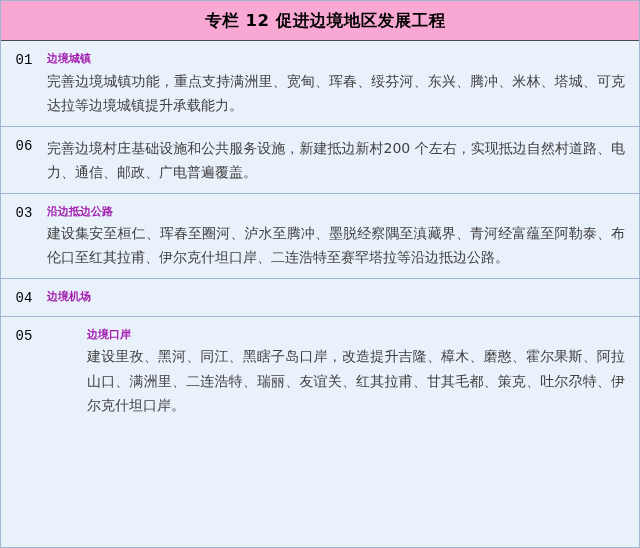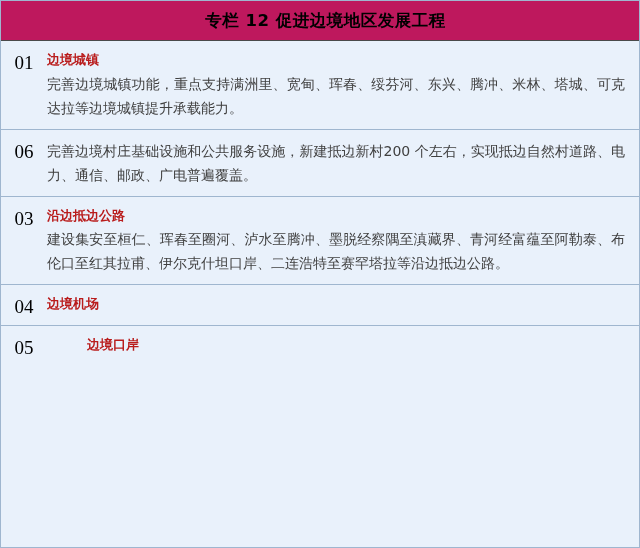--- a/index.html
+++ b/index.html
@@ -22,21 +22,21 @@
     border: 1px solid #9fb6cf;
     position: relative;
   }
   .title-row {
     box-sizing: border-box;
     height: 40px;
     display: flex;
     align-items: center;
     justify-content: center;
     border-bottom: 1px solid #4a4a4a;
-    background: #be185d;
+    background: #f9a8d4;
     padding-left: 11px;
   }
   .title-text {
     font-family: "DejaVu Sans", "Liberation Sans", sans-serif;
     font-size: 16.5px;
     font-weight: bold;
     letter-spacing: 0.5px;
     color: #000;
   }
   .rows {
@@ -52,36 +52,36 @@
   .row.last {
     border-bottom: none;
     gap: 40px;
   }
   .num-cell {
     box-sizing: border-box;
     width: 46px;
     flex: 0 0 46px;
     padding-top: 11px;
     text-align: center;
-    font-family: Liberation Serif, serif;
-    font-size: 19px;
+    font-family: Liberation Mono, monospace;
+    font-size: 14px;
     color: #000;
   }
   .content-cell {
     box-sizing: border-box;
     flex: 1 1 auto;
     padding: 9px 14px 9px 0;
   }
   .item-title {
     font-family: Liberation Serif, serif;
-    font-size: 13px;
+    font-size: 11px;
     font-weight: bold;
     line-height: 1.5;
     margin-bottom: 2px;
-    color: #b91c1c;
+    color: #a21caf;
   }
   .item-body {
     font-family: "DejaVu Sans", "Liberation Sans", sans-serif;
     font-size: 14px;
     line-height: 1.72;
     color: #404040;
     text-align: justify;
     text-justify: inter-ideograph;
   }
 </style>
@@ -123,17 +123,18 @@
       <div class="num-cell">04</div>
       <div class="content-cell">
         <div class="item-title">边境机场</div>
       </div>
     </div>
 
     <div class="row last">
       <div class="num-cell">05</div>
       <div class="content-cell">
         <div class="item-title">边境口岸</div>
+        <div class="item-body">建设里孜、黑河、同江、黑瞎子岛口岸，改造提升吉隆、樟木、磨憨、霍尔果斯、阿拉山口、满洲里、二连浩特、瑞丽、友谊关、红其拉甫、甘其毛都、策克、吐尔尕特、伊尔克什坦口岸。</div>
       </div>
     </div>
 
   </div>
 </div>
 
 </body></html>

